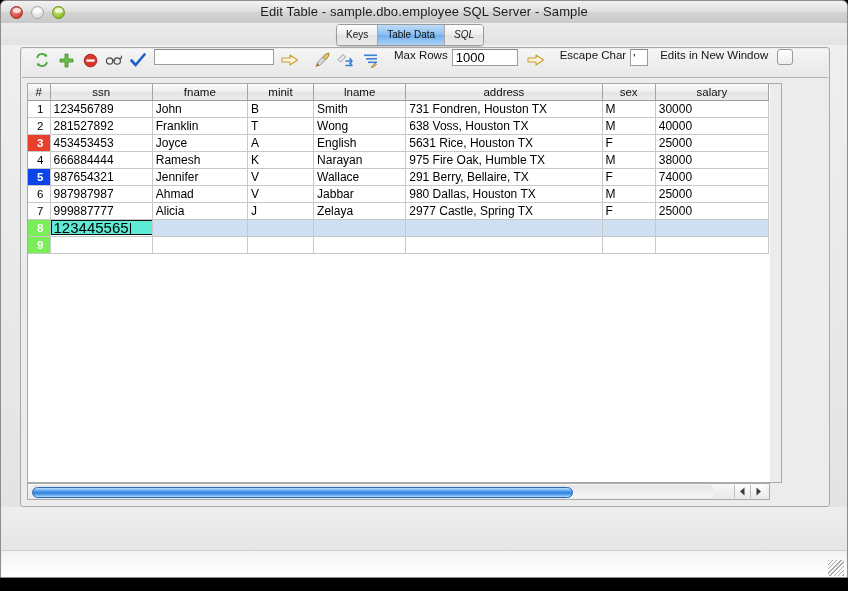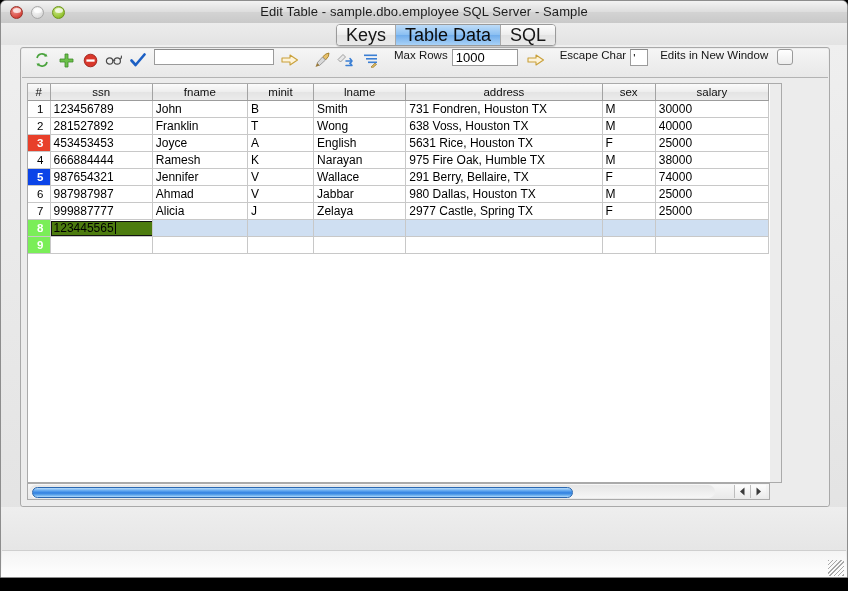--- a/index.html
+++ b/index.html
@@ -66,29 +66,29 @@
     left: 335px; top: 1px;
     height: 20px;
     display: flex;
     border: 1px solid #9a9a9a;
     border-radius: 4px;
     overflow: hidden;
     background: #fff;
     box-shadow: 0 1px 1px rgba(0,0,0,0.17);
   }
   .tab {
-    font-size: 18px;
+    font-size: 10px;
     line-height: 20px;
     padding: 0 9px;
     color: #151515;
     background: linear-gradient(180deg,#fdfdfd 0%,#ededed 50%,#e3e3e3 51%,#e9e9e9 100%);
     border-right: 1px solid #a8a8a8;
     cursor: default;
   }
-  .tab:last-child { border-right: none; }
+  .tab:last-child { border-right: none; font-style: italic; }
   .tab.active {
     background: linear-gradient(180deg,#bedcf8 0%,#8cc0f2 48%,#72aeec 52%,#a9d2f7 100%);
     color: #0b0b0b;
   }
 
   
   #panel {
     position: absolute;
     left: 19px; top: 46px;
     width: 810px; height: 460px;
@@ -214,29 +214,29 @@
     border-bottom: 1px solid #bdbdbd;
   }
   tr.newrow td { background: #cfdff2; }
   tr.newrow td.empty { background: #ffffff; }
   td.rowhdr.state-red   { background: #e8402a; color: #ffffff; font-weight: bold; }
   td.rowhdr.state-blue  { background: #0b44e8; color: #ffffff; font-weight: bold; }
   td.rowhdr.state-green { background: #7aee58; color: #ffffff; font-weight: bold; }
 
   .cell-editor {
     display: inline-block;
-    background: #4d7c0f;
+    background: #5eead4;
     border: 1.5px solid #111111;
     height: 15px;
     line-height: 13px;
     width: 112px;
     padding: 0 2px;
     margin: 0;
     box-sizing: border-box;
-    font-size: 12px;
+    font-size: 15px;
     position: relative;
   }
   .caret {
     display: inline-block;
     width: 1px;
     height: 12px;
     background: #000;
     vertical-align: -2px;
     margin-left: 1px;
   }

